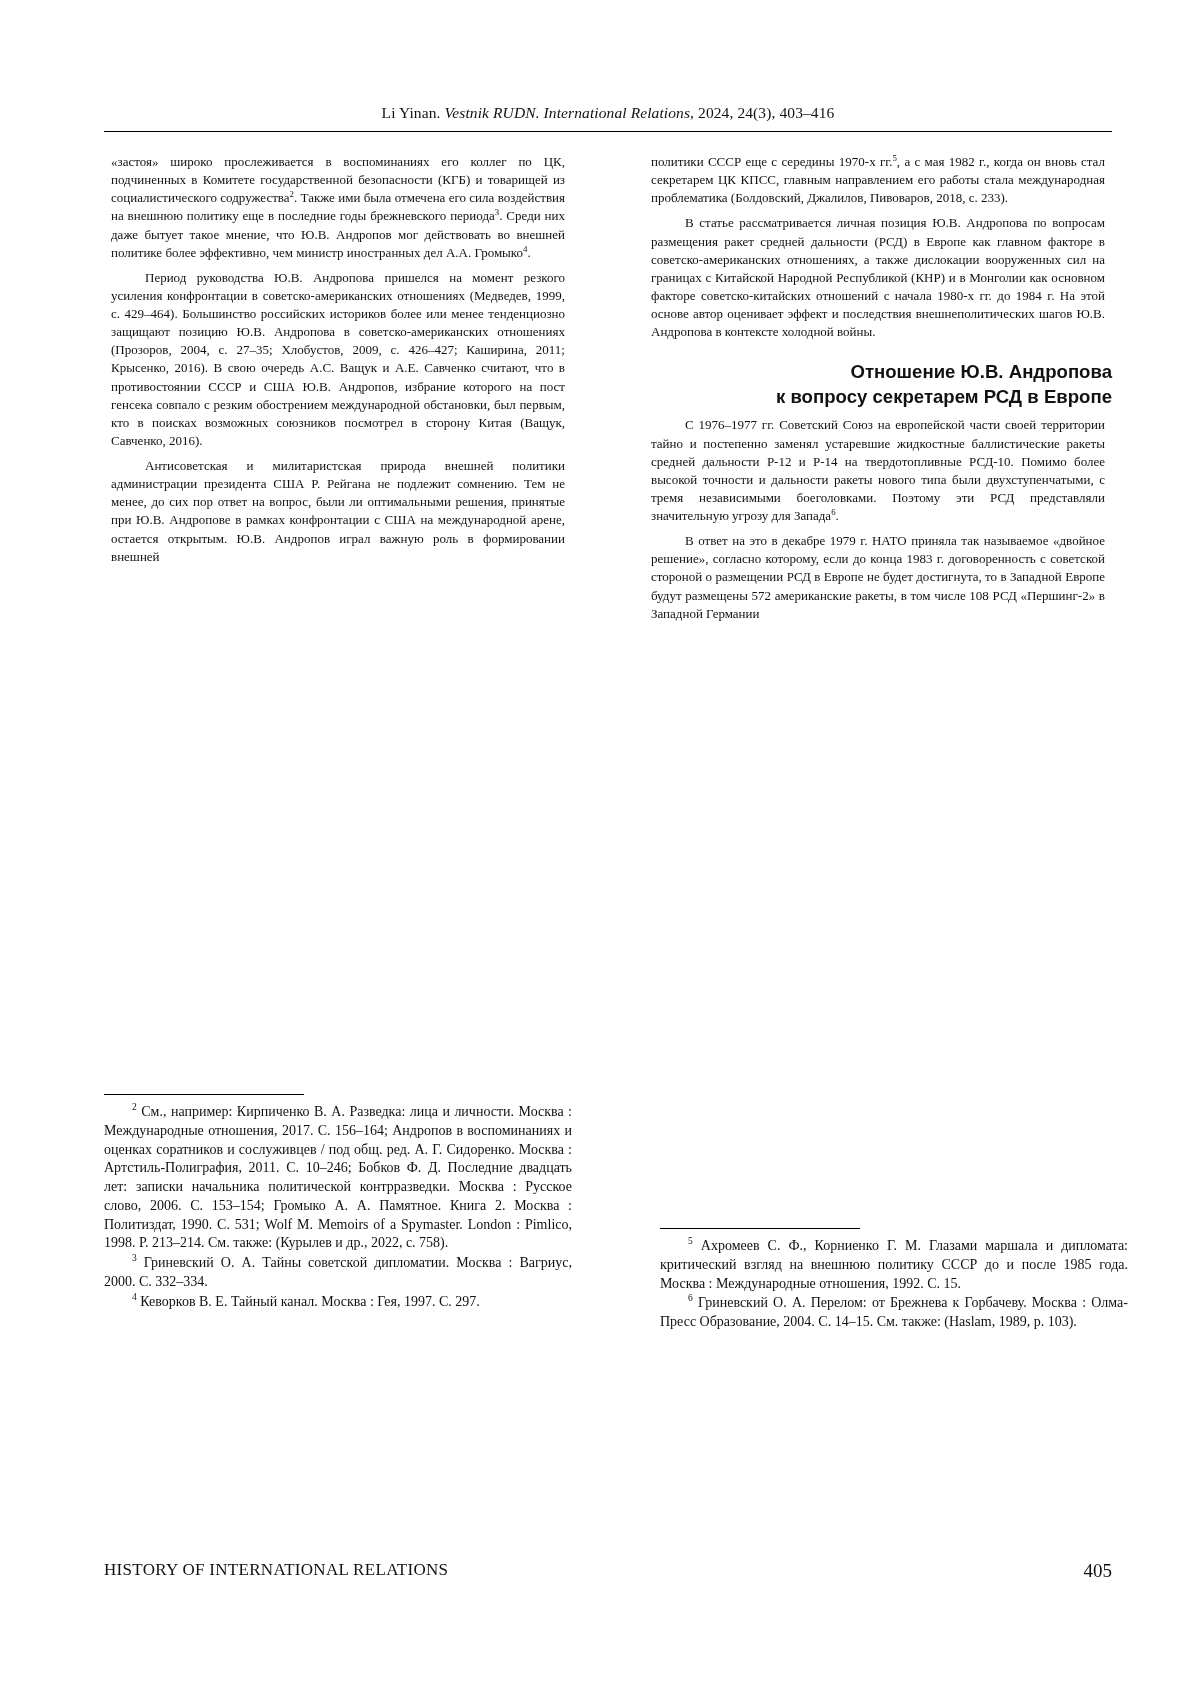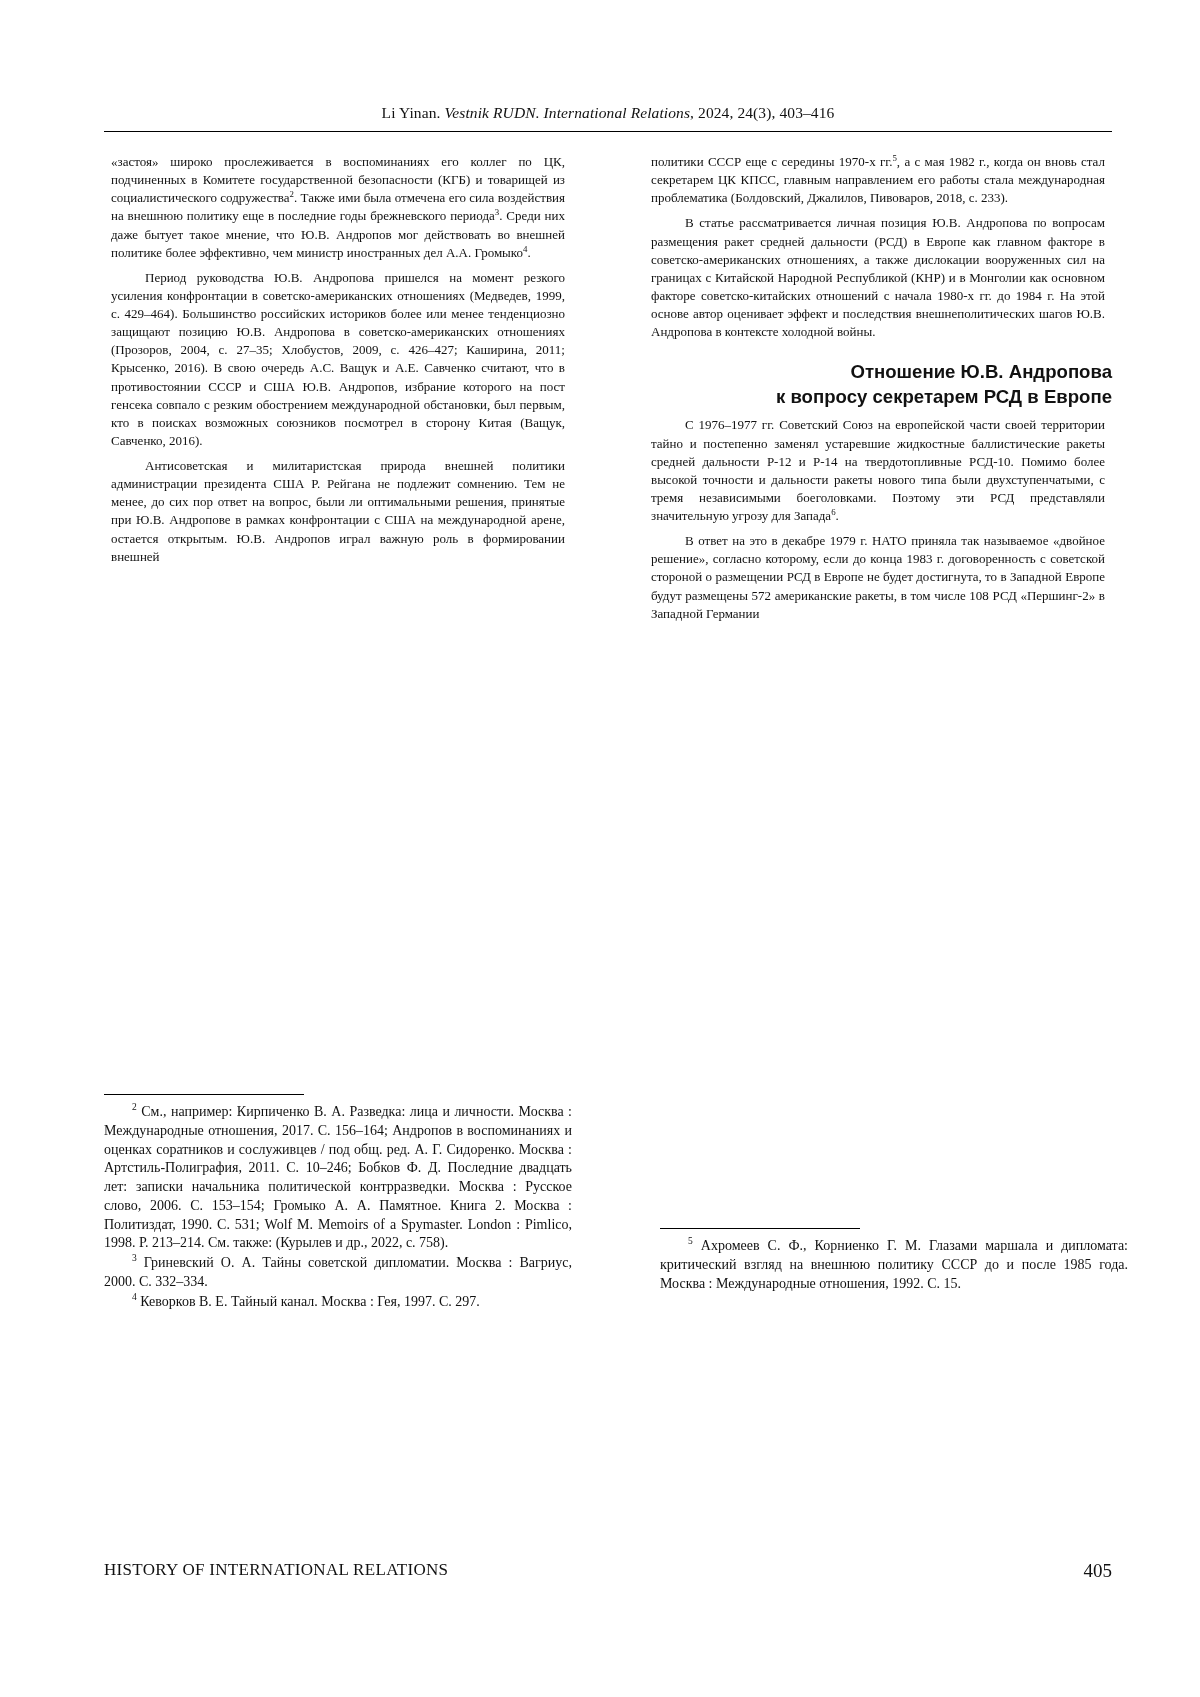--- a/index.html
+++ b/index.html
@@ -158,20 +158,21 @@
         </h2>
 
         <p class="body"><span>С 1976–1977 гг. Советский Союз на европейской части своей территории тайно и постепенно заменял устаревшие жидкостные баллистические ракеты средней дальности Р-12 и Р-14 на твердотопливные РСД-10. Помимо более высокой точности и дальности ракеты нового типа были двухступенчатыми, с тремя независимыми боеголовками. Поэтому эти РСД представляли значительную угрозу для Запада</span><sup>6</sup><span>.</span></p>
         <p class="body">В ответ на это в декабре 1979 г. НАТО приняла так называемое «двойное решение», согласно которому, если до конца 1983 г. договоренность с советской стороной о размещении РСД в Европе не будет достигнута, то в Западной Европе будут размещены 572 американские ракеты, в том числе 108 РСД «Першинг-2» в Западной Германии</p>
       </div>
 
       <div class="right-footnotes">
         <div class="fn-rule"></div>
         <div class="footnotes">
           <p><sup>5</sup> <span>Ахромеев С. Ф., Корниенко Г. М. Глазами маршала и дипломата: критический взгляд на внешнюю политику СССР до и после 1985 года. Москва : Международные отношения, 1992. С. 15.</span></p>
+          <p><sup>6</sup> <span>Гриневский О. А. Перелом: от Брежнева к Горбачеву. Москва : Олма-Пресс Образование, 2004. С. 14–15. См. также: (Haslam, 1989, р. 103).</span></p>
         </div>
       </div>
     </div>
 
   </div>
 
   <div class="footer">
     <div class="left">HISTORY OF INTERNATIONAL RELATIONS</div>
     <div class="right">405</div>
   </div>

